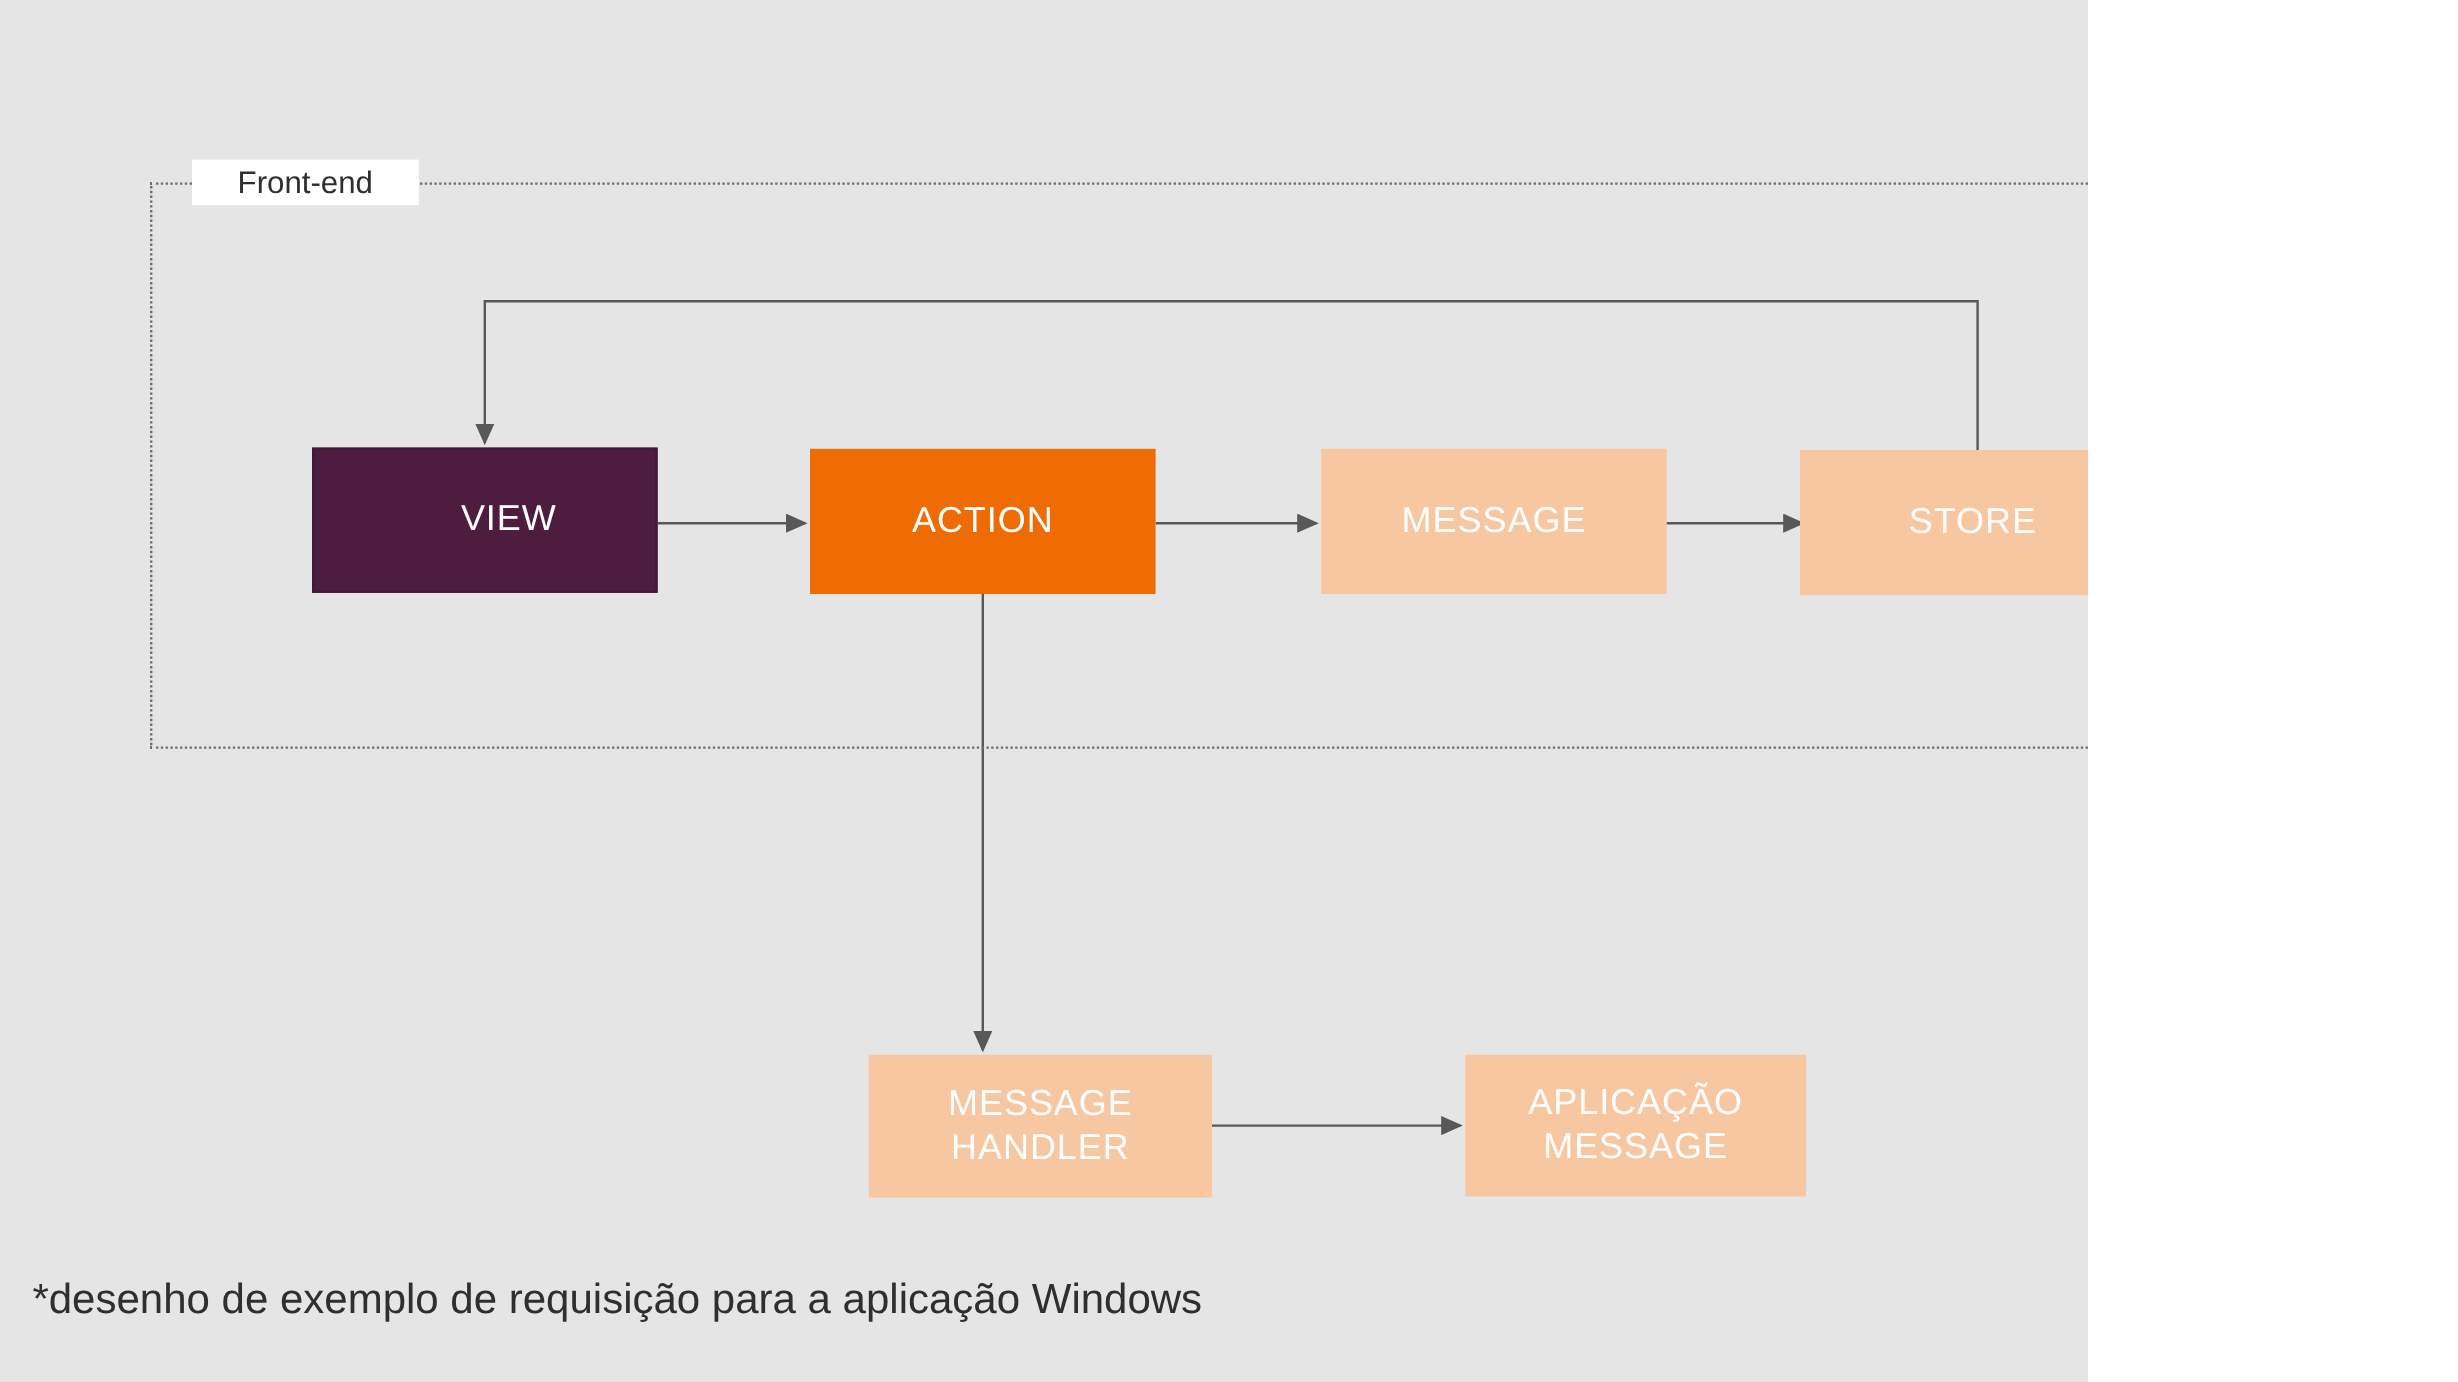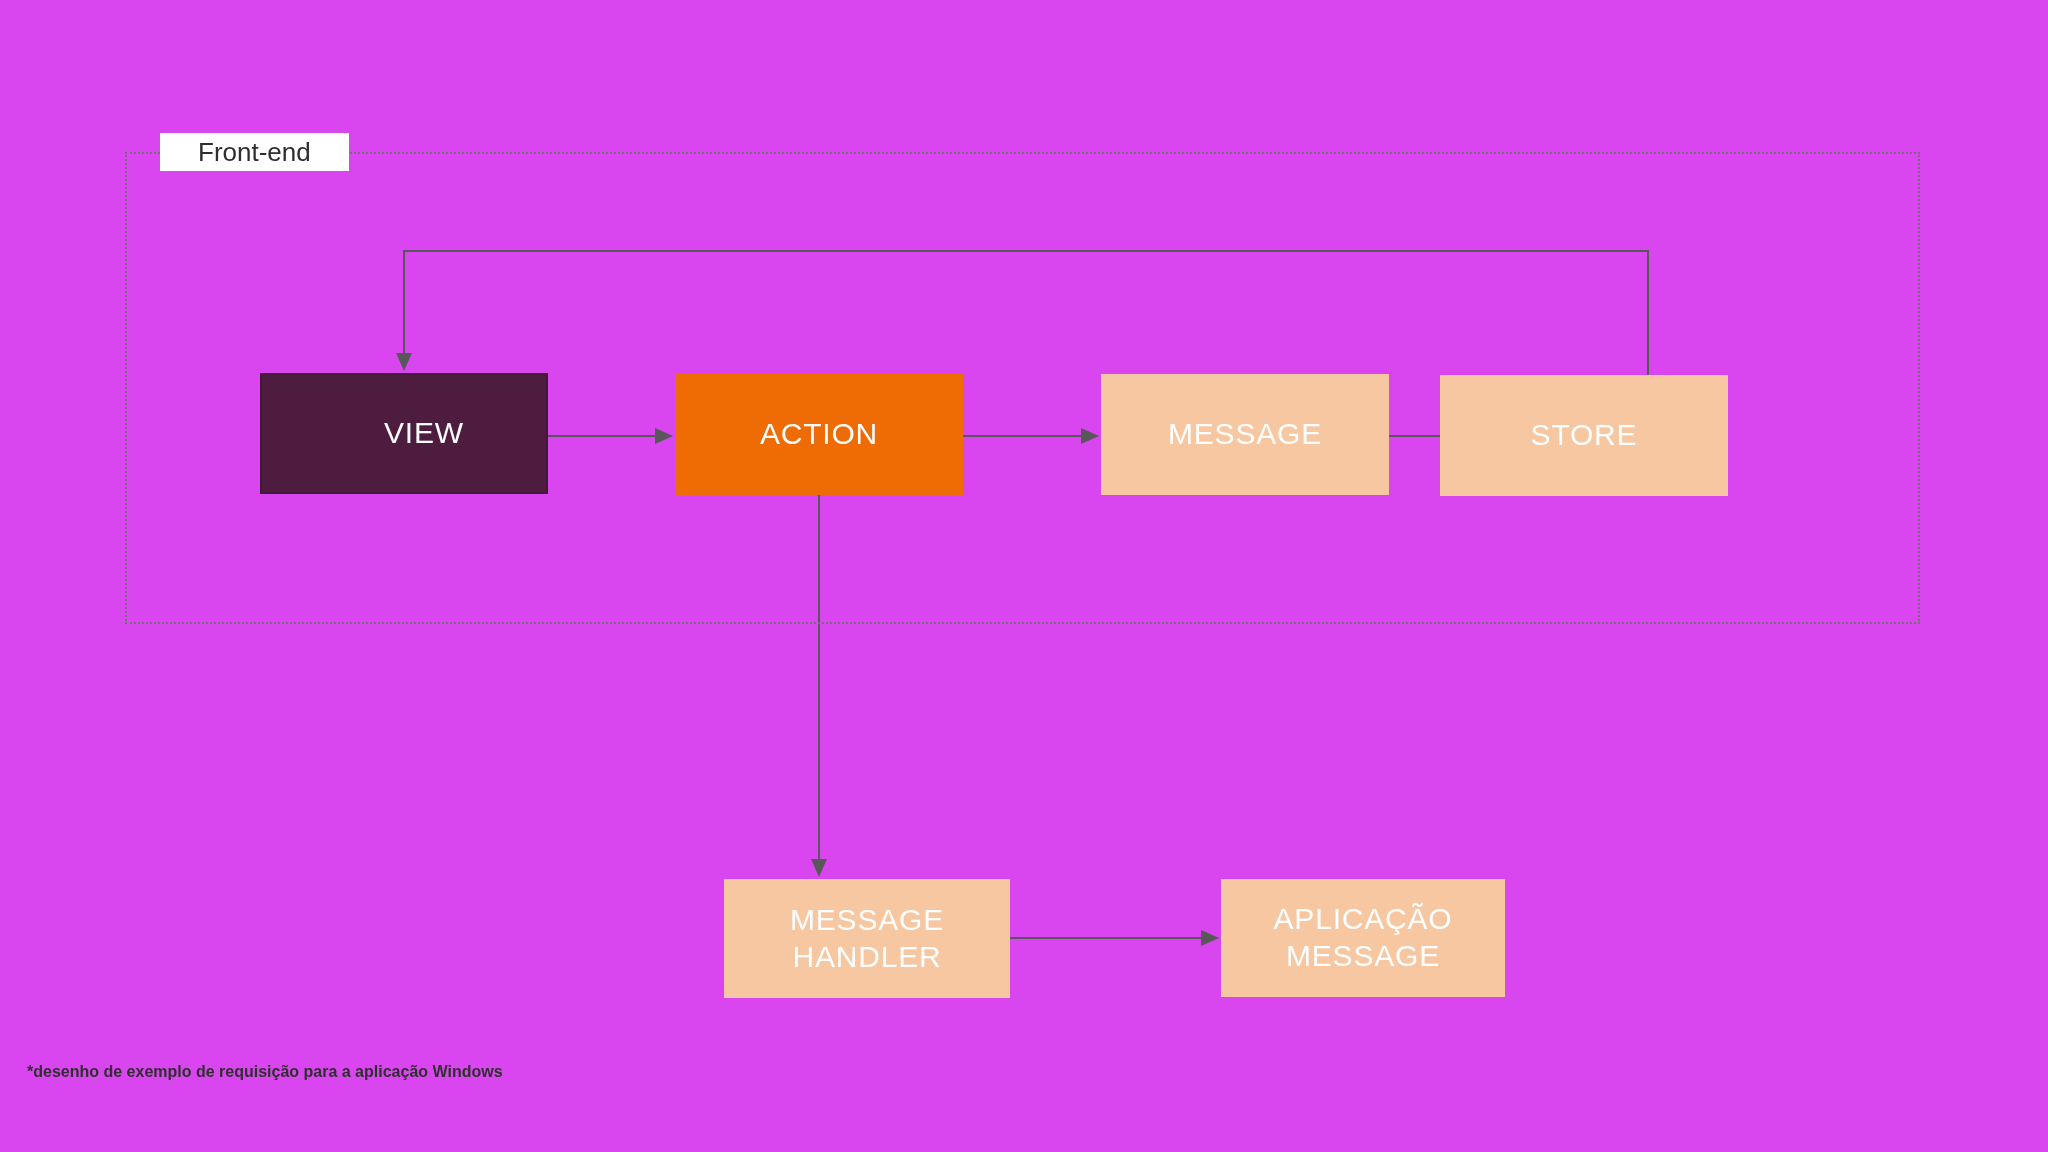--- a/index.html
+++ b/index.html
@@ -3,23 +3,23 @@
 <meta charset="utf-8">
 <style>
   html, body {
     margin: 0;
     padding: 0;
     background: #ffffff;
     font-family: "Liberation Sans", sans-serif;
   }
   .canvas {
     position: relative;
-    width: 2048px;
+    width: 1740px;
     height: 1152px;
-    background: #d946ef;
+    background: #e5e5e5;
     overflow: hidden;
   }
   .edges-svg {
     position: absolute;
     left: 0;
     top: 0;
     width: 2048px;
     height: 1152px;
     pointer-events: none;
   }
@@ -69,21 +69,21 @@
     left: 675px;
     top: 374px;
     background: #EF6C04;
   }
   .node-reducer {
     left: 1101px;
     top: 374px;
     background: #F7C7A2;
   }
   .node-store {
-    left: 1440px;
+    left: 1500px;
     top: 375px;
     background: #F7C7A2;
   }
   .node-message-handler {
     left: 676px;
     top: 879px;
     width: 286px;
     height: 119px;
     background: #F7C7A2;
     margin-left: 48px;
@@ -92,23 +92,22 @@
     left: 1221px;
     top: 879px;
     width: 284px;
     height: 118px;
     background: #F7C7A2;
   }
   .caption {
     position: absolute;
     left: 27px;
     top: 1063px;
-    font-size: 16px;
+    font-size: 35px;
     color: #2f2f2f;
-    font-weight: bold;
   }
 </style>
 </head>
 <body>
 
 <div class="canvas">
 
   <svg class="edges-svg" viewBox="0 0 2048 1152" xmlns="http://www.w3.org/2000/svg">
     <defs>
       <marker id="arrow" markerWidth="9" markerHeight="8" refX="8" refY="4" orient="auto">

